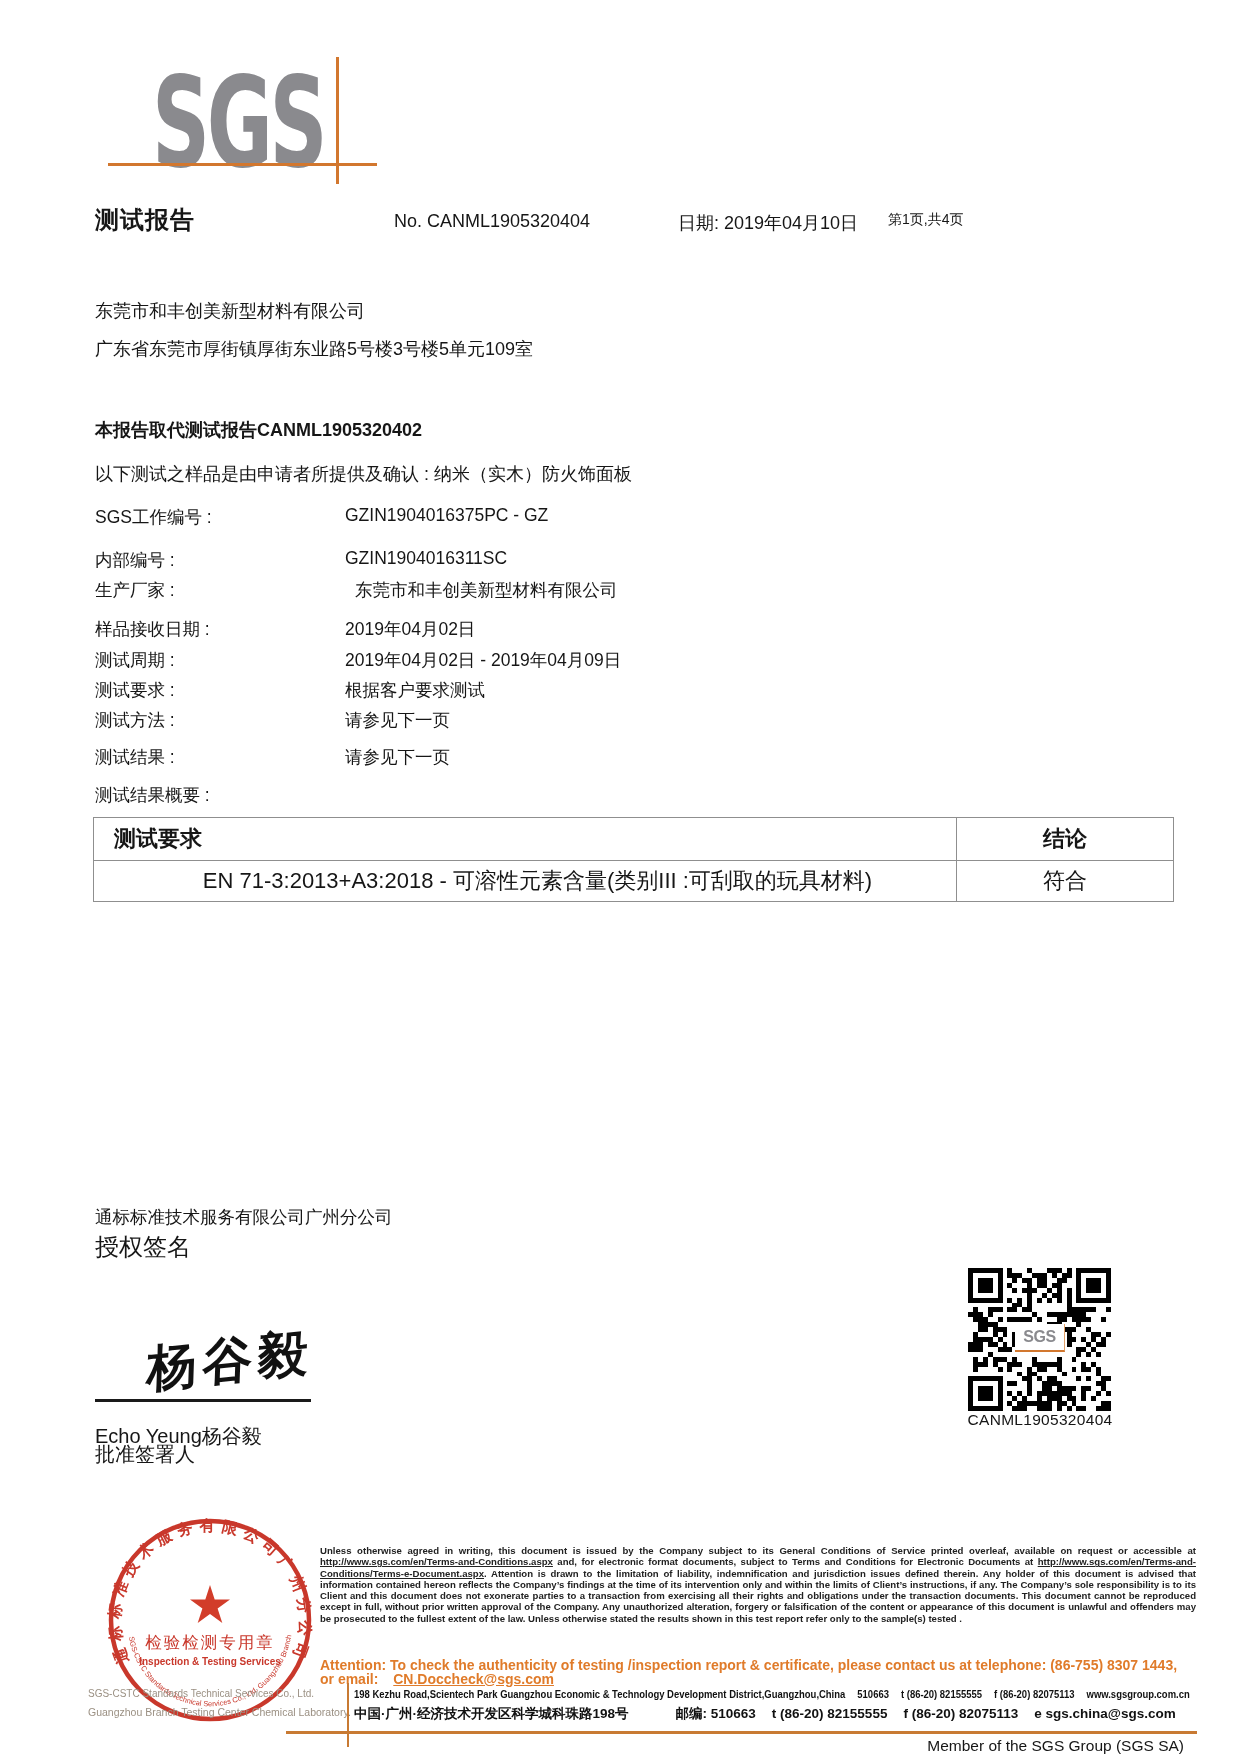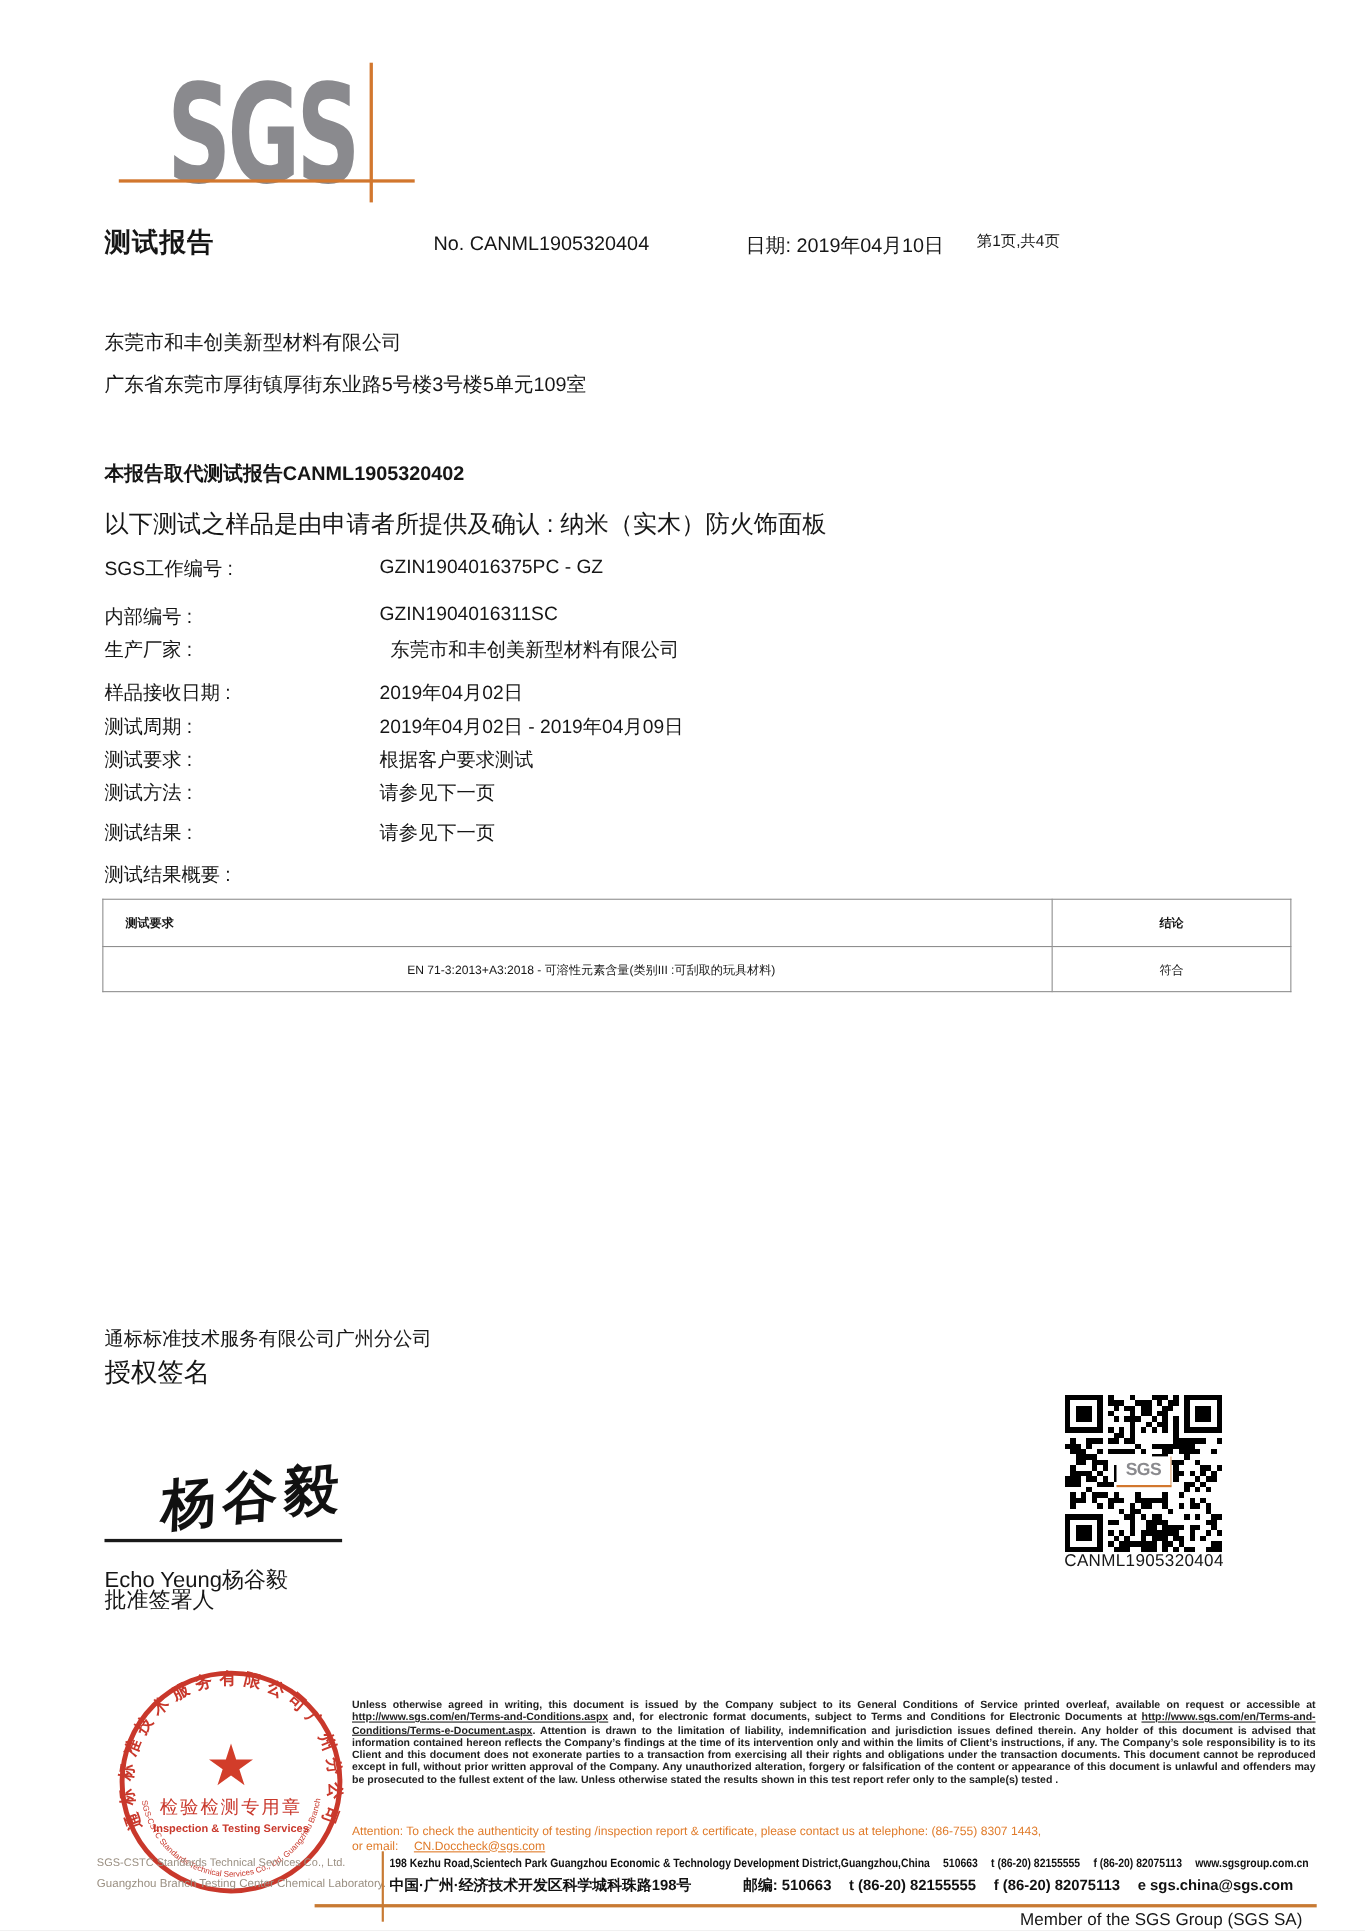--- a/index.html
+++ b/index.html
@@ -16,32 +16,32 @@
 
   
   .t-title{left:95px;top:204px;font-size:24px;font-weight:bold;letter-spacing:1px;}
   .t-no{left:394px;top:211px;font-size:18px;}
   .t-date{left:678px;top:211px;font-size:18px;}
   .t-page{left:888px;top:211px;font-size:14px;}
 
   .applicant-name{left:95px;top:299px;font-size:18px;}
   .applicant-addr{left:95px;top:337px;font-size:18px;}
   .replacement{left:95px;top:418px;font-size:18px;font-weight:bold;}
-  .sample{left:95px;top:462px;font-size:22px;}
+  .sample{left:95px;top:462px;font-size:18px;}
 
   
   .det{position:absolute;left:95px;font-size:17.5px;white-space:nowrap;}
   .det-v{position:absolute;left:250px;white-space:nowrap;}
   .r0{top:505px}.r1{top:548px}.r2{top:578px}.r3{top:617px}
   .r4{top:648px}.r5{top:678px}.r6{top:708px}.r7{top:745px}
   .r2 .det-v{left:260px;}
 
   .sum-head{left:95px;top:783px;font-size:17.5px;}
   .sum-table{position:absolute;left:93px;top:817px;width:1055px;border-collapse:collapse;
-             table-layout:fixed;font-size:11px;padding-left:11px;}
+             table-layout:fixed;font-size:22px;padding-left:11px;}
   .sum-table th,.sum-table td{border:1px solid #8f8f8f;font-weight:normal;}
   .sum-table th{height:40px;font-weight:bold;}
   .sum-table td{height:38px;}
   .col-req{width:841px;text-align:left;padding-left:20px;}
   .sum-table td.col-req{padding-left:26px;text-align:center;}
   .col-con{width:214px;text-align:center;}
 
   
   .sign-co{left:95px;top:1205px;font-size:17.5px;}
   .sign-auth{left:95px;top:1231px;font-size:24px;}
@@ -61,21 +61,21 @@
 
   
   .stamp{position:absolute;left:99px;top:1509px;opacity:.93;}
   .lab1{left:88px;top:1688px;font-size:10px;color:#9b9083;white-space:nowrap;}
   .lab2{left:88px;top:1706px;font-size:10.5px;color:#9b9083;white-space:nowrap;}
 
   
   .legal{left:320px;top:1545px;width:876px;font-size:9.6px;line-height:11.3px;
          text-align:justify;font-weight:bold;color:#222;}
   .legal .url{text-decoration:underline;}
-  .attn{left:320px;top:1659px;font-size:11px;line-height:13.5px;font-weight:normal;color:#e07b2a;}
+  .attn{left:320px;top:1659px;font-size:14px;line-height:13.5px;font-weight:bold;color:#e07b2a;}
   .attn .email{text-decoration:underline;margin-left:11px;}
 
   .f-vline{left:347px;top:1683px;width:2px;height:64px;background:#c87a33;}
   .f-en{left:354px;top:1688px;font-size:11px;font-weight:bold;white-space:nowrap;
         transform:scaleX(.86);transform-origin:left top;color:#111;}
   .f-en .m{margin-left:14px;}
   .f-cn{left:354px;top:1705px;font-size:13.5px;font-weight:bold;white-space:nowrap;color:#111;}
   .f-cn .m1{margin-left:47px;}
   .f-cn .m{margin-left:16px;}
   .f-rule{left:286px;top:1731px;width:911px;height:3px;background:#c87a33;}

